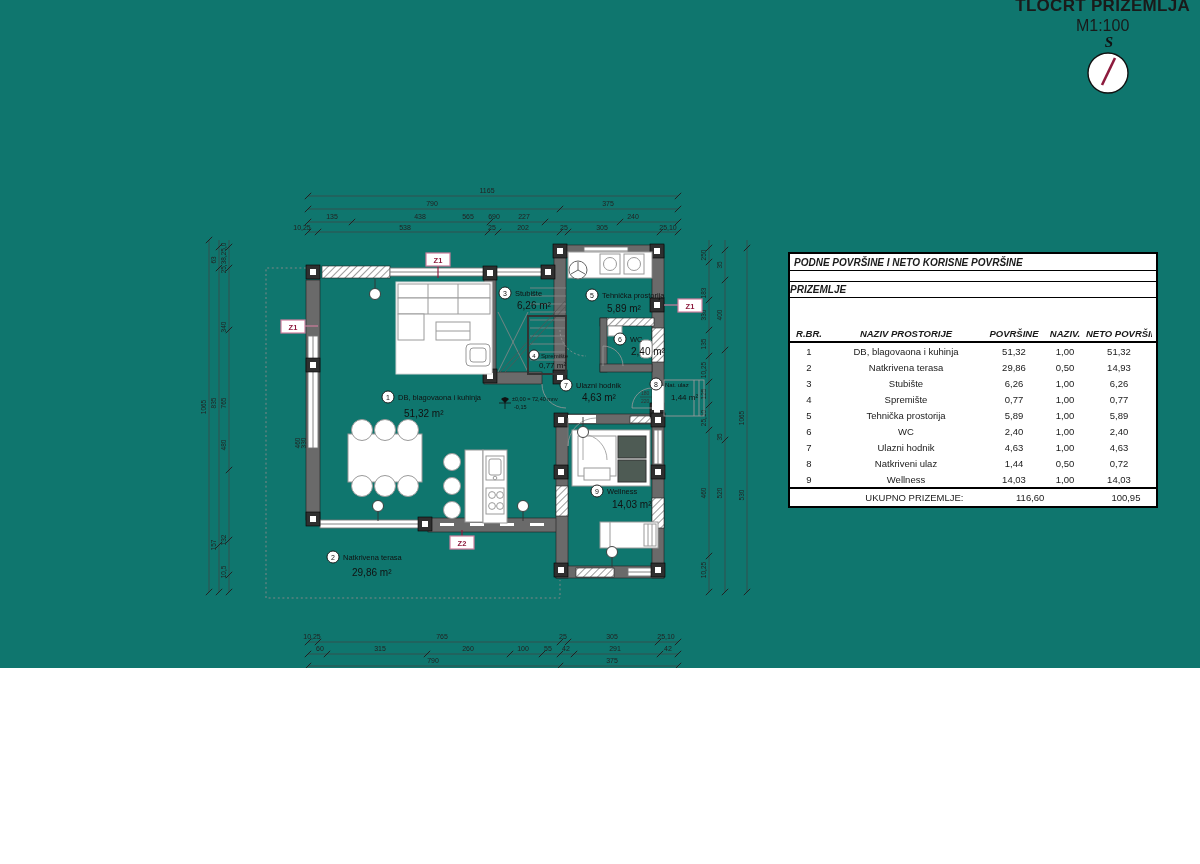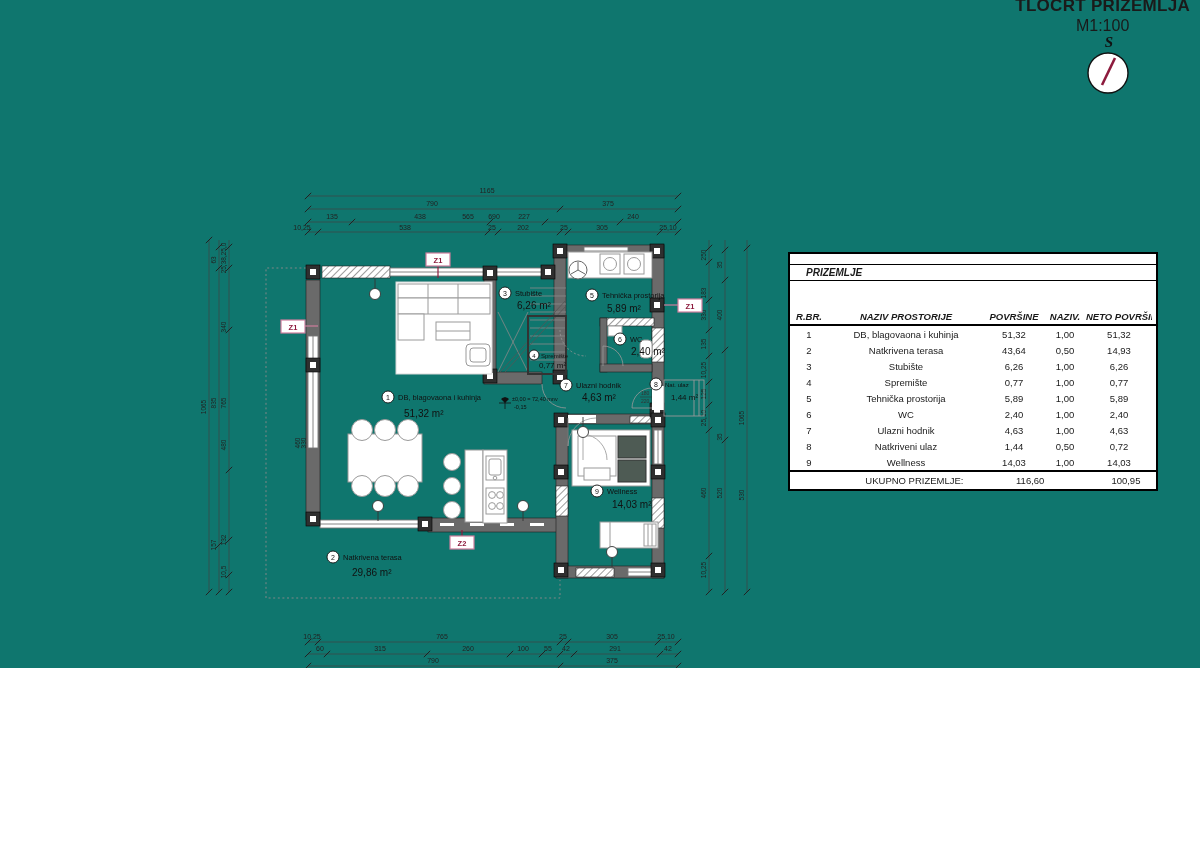--- a/index.html
+++ b/index.html
@@ -13,21 +13,21 @@
   .areas{position:absolute;left:788px;top:252px;width:366px;border:2px solid #000;background:#fff;}
   .t-row{display:flex;align-items:center;}
   .t-cell{overflow:hidden;white-space:nowrap;}
   .c-num{width:38px;text-align:center;}
   .c-name{width:156px;text-align:center;}
   .c-area{width:60px;text-align:center;}
   .c-koef{width:42px;text-align:center;}
   .c-net{width:66px;text-align:center;}
   .r-title{height:16px;border-bottom:1px solid #000;font:bold italic 10px "Liberation Sans",sans-serif;padding-left:4px;}
   .r-gap{height:10px;border-bottom:1px solid #000;}
-  .r-section{height:15px;border-bottom:1px solid #000;font:bold italic 10px "Liberation Sans",sans-serif;padding-left:16px;}
+  .r-section{height:15px;border-bottom:1px solid #000;font:bold italic 10px "Liberation Sans",sans-serif;padding-left:0;}
   .r-head{height:16px;border-bottom:2px solid #000;font:bold italic 9.5px "Liberation Sans",sans-serif;margin-top:27px;}
   .r-data{height:16px;font:9.5px "Liberation Sans",sans-serif;}
   .r-total{height:17px;border-top:2px solid #000;font:9.5px "Liberation Sans",sans-serif;}
   .c-total-label{width:194px;text-align:center;padding-left:36px;}
   
   .dim{font:7px "Liberation Sans",sans-serif;fill:#222;}
   .dimv{font:6.5px "Liberation Sans",sans-serif;fill:#222;}
   .rnum{font:7px "Liberation Sans",sans-serif;fill:#111;}
   .rname{font:7.5px "Liberation Sans",sans-serif;fill:#111;}
   .rarea{font:10px "Liberation Sans",sans-serif;fill:#111;}
@@ -518,40 +518,41 @@
     </g>
 
     <g transform="translate(1108,73)">
       <text class="north-s" x="1" y="-26" text-anchor="middle">S</text>
       <circle r="20" fill="#fff" stroke="#111" stroke-width="1.4"></circle>
       <line x1="-6" y1="12" x2="7" y2="-15" stroke="#8d1b3d" stroke-width="2.6"></line>
     </g>
   </svg>
 
   <div class="areas">
+    <div class="t-row r-title">PODNE POVRŠINE I NETO KORISNE POVRŠINE</div>
     <div class="t-row r-gap"></div>
     <div class="t-row r-section">PRIZEMLJE</div>
     <div class="t-row r-head">
       <div class="t-cell c-num">R.BR.</div>
       <div class="t-cell c-name">NAZIV PROSTORIJE</div>
       <div class="t-cell c-area">POVRŠINE</div>
       <div class="t-cell c-koef">NAZIV.</div>
       <div class="t-cell c-net">NETO POVRŠINA</div>
     </div>
     <div class="t-row r-data">
       <div class="t-cell c-num">1</div>
       <div class="t-cell c-name">DB, blagovaona i kuhinja</div>
       <div class="t-cell c-area">51,32</div>
       <div class="t-cell c-koef">1,00</div>
       <div class="t-cell c-net">51,32</div>
     </div>
     <div class="t-row r-data">
       <div class="t-cell c-num">2</div>
       <div class="t-cell c-name">Natkrivena terasa</div>
-      <div class="t-cell c-area">43,64</div>
+      <div class="t-cell c-area">29,86</div>
       <div class="t-cell c-koef">0,50</div>
       <div class="t-cell c-net">14,93</div>
     </div>
     <div class="t-row r-data">
       <div class="t-cell c-num">3</div>
       <div class="t-cell c-name">Stubište</div>
       <div class="t-cell c-area">6,26</div>
       <div class="t-cell c-koef">1,00</div>
       <div class="t-cell c-net">6,26</div>
     </div>

